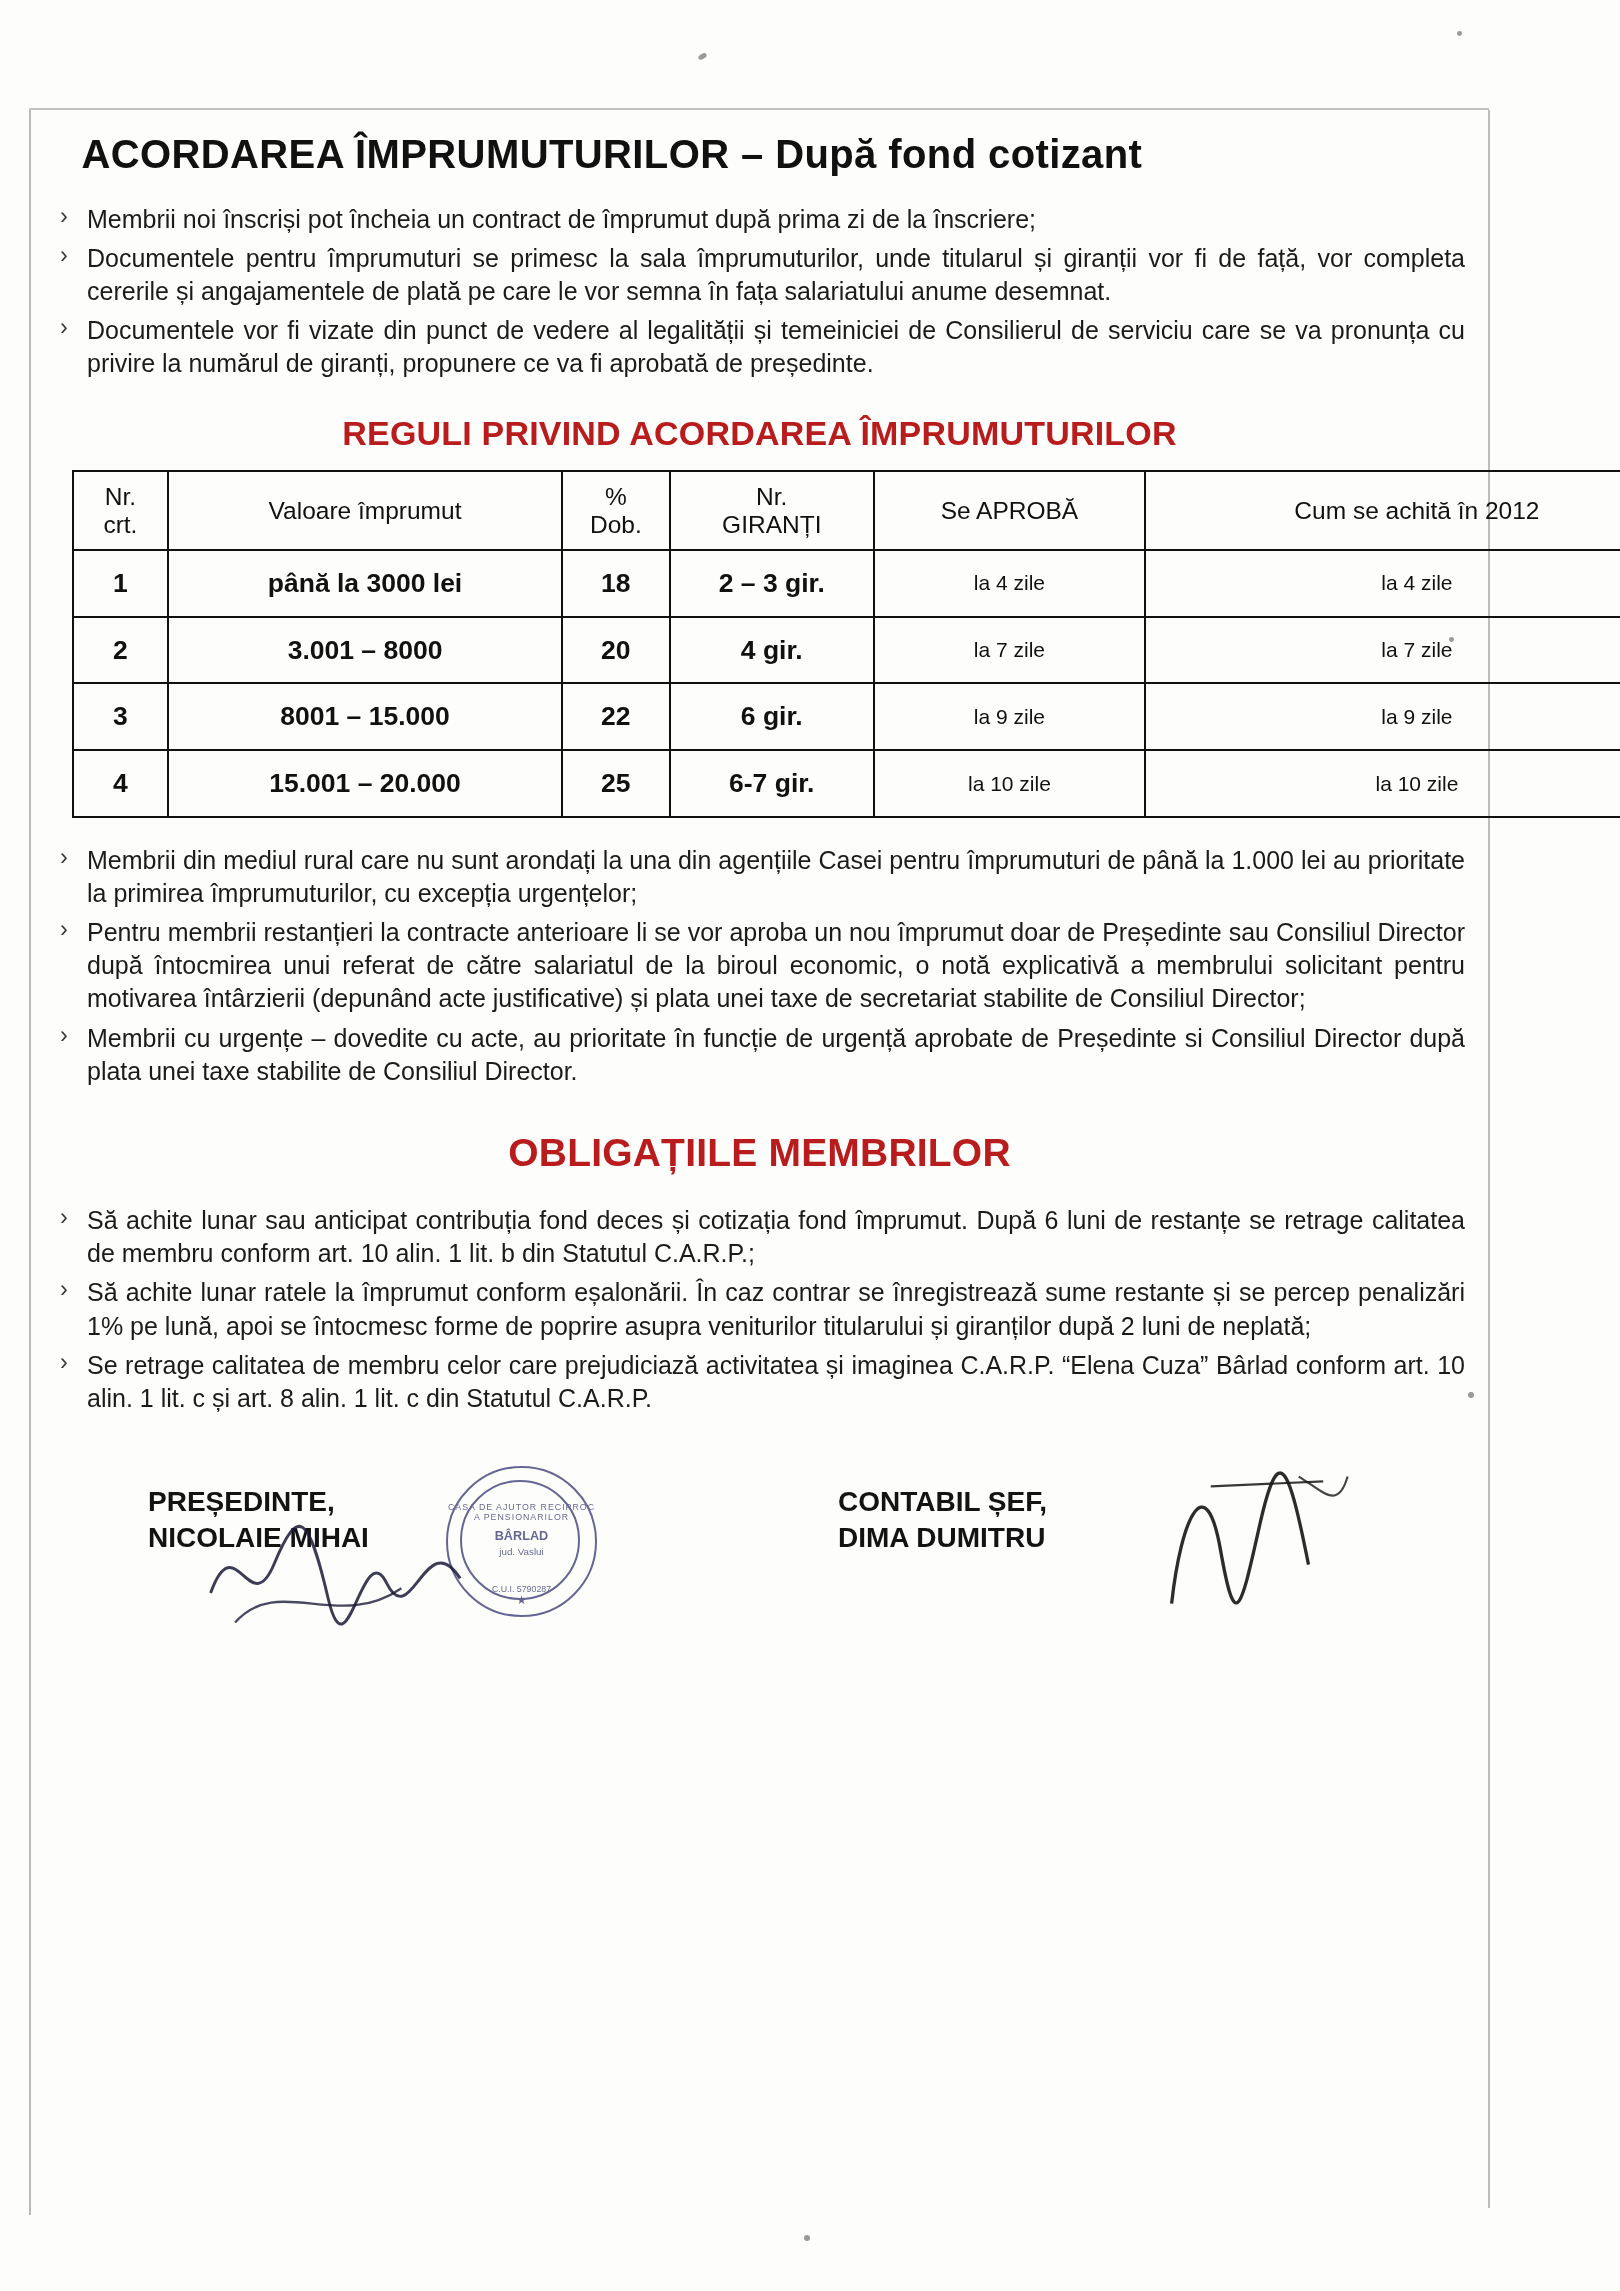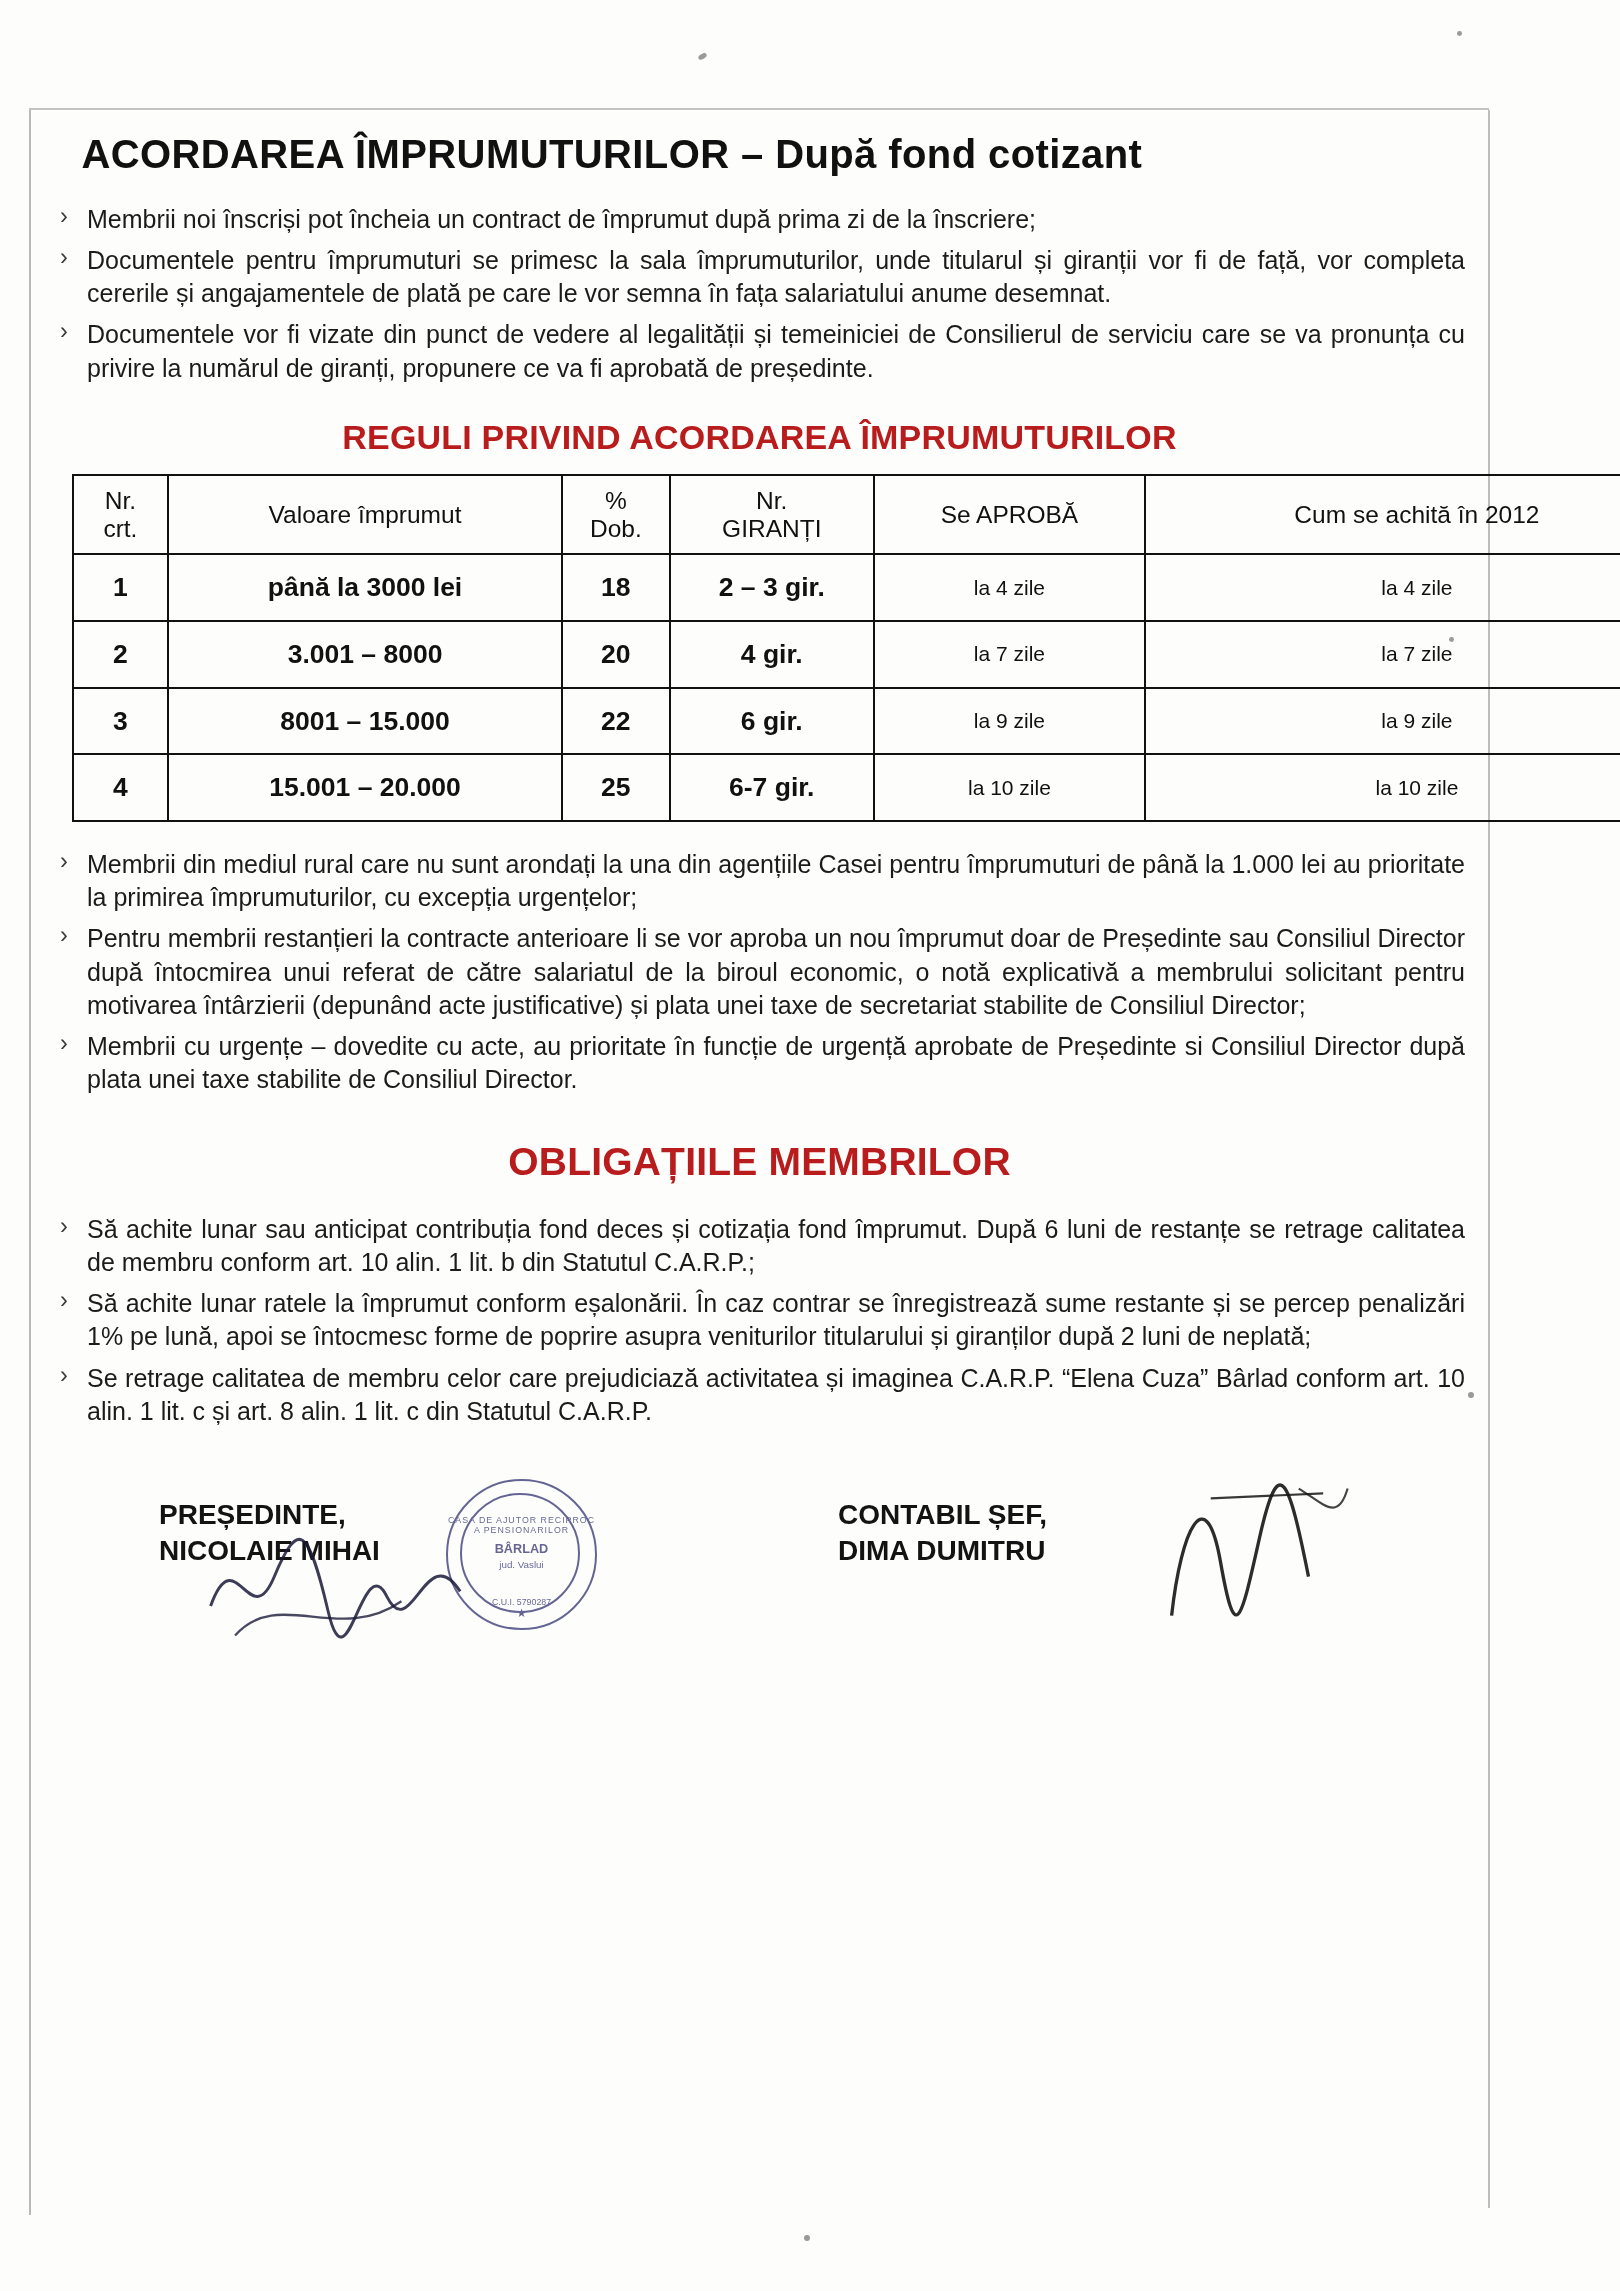--- a/index.html
+++ b/index.html
@@ -84,21 +84,20 @@
     padding: 0;
   }
   ul.bullets > li {
     position: relative;
     padding-left: 33px;
     margin-bottom: 5.9px;
     font-size: 25px;
     line-height: 1.33;
     text-align: justify;
     color: #1b1b1b;
-    margin-top: 8px;
   }
   ul.bullets > li::before {
     content: "\203A";
     position: absolute;
     left: 5.9px;
     top: -2px;
     font-size: 23.5px;
     color: #3a3a3a;
   }
 
@@ -159,21 +158,21 @@
     margin-top: 51px;
     height: 196px;
   }
   .sig {
     position: absolute;
     font-size: 28px;
     font-weight: bold;
     line-height: 1.3;
     color: #131313;
   }
-  .sig.left { left: 105px; top: 17.6px; }
+  .sig.left { left: 94px; top: 17.6px; }
   .sig.right { left: 784px; top: 17.6px; }
 
   
   .stamp {
     position: absolute;
     left: 392px;
     top: 0px;
     width: 147px;
     height: 147px;
     border: 2.9px solid #2c2c6e;

